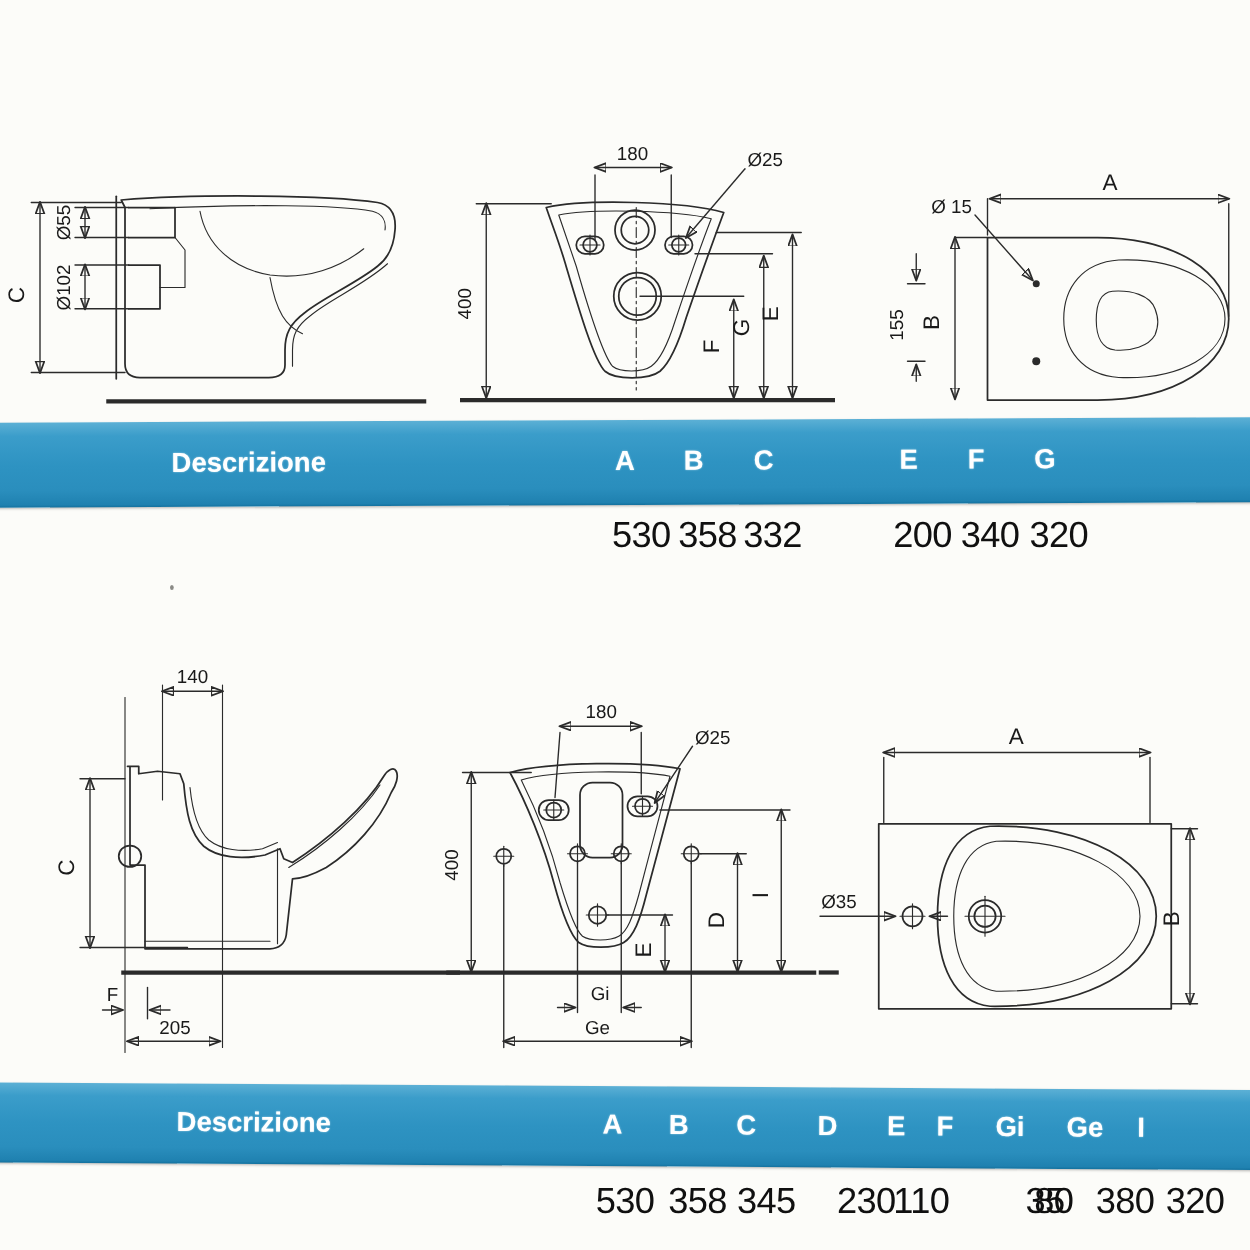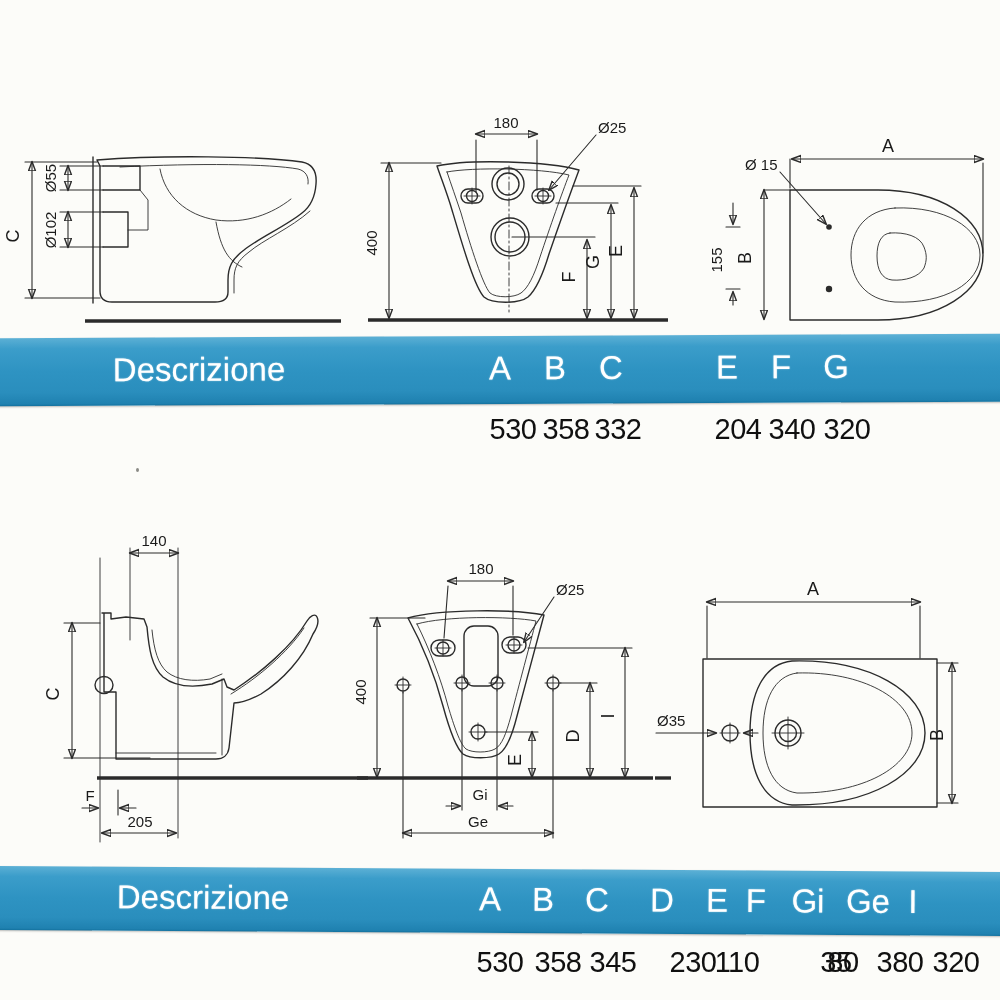--- a/index.html
+++ b/index.html
@@ -14,21 +14,21 @@
   svg.drw .thick{stroke-width:3.4;stroke-linecap:butt;}
   svg.drw .fil{fill:#2b2b2b;stroke:none;}
   svg.drw text{font-family:"Liberation Sans",sans-serif;font-size:15px;fill:#1a1a1a;
        stroke:none;font-weight:400;}
   svg.drw text.big{font-size:18px;}
   
   .band{position:absolute;left:-10px;right:-10px;
        background:linear-gradient(180deg,#5cb0d5 0%,#3b9dca 16%,#2e93c2 50%,#2a8ebd 80%,#1f81b0 97%,#13719e 100%);
        box-shadow:0 1px 2px rgba(0,0,0,.25);}
   .band .cell{position:absolute;top:50%;transform:translate(-50%,-54%);
-       color:#ffffff;font-weight:400;font-size:33px;white-space:nowrap;
+       color:#ffffff;font-weight:700;font-size:22px;white-space:nowrap;
        text-shadow:0 0 1.5px rgba(210,235,245,.8);}
   .row{position:absolute;left:0;right:0;height:40px;}
   .row .cell{position:absolute;top:50%;transform:translate(-50%,-50%);
        color:#101010;font-size:29px;font-weight:400;letter-spacing:-0.5px;white-space:nowrap;}
   .row .rowlabel{position:absolute;top:50%;transform:translateY(-50%);
        color:#0c0c0c;font-size:24px;font-weight:700;white-space:nowrap;}
   .speck{position:absolute;width:3px;height:4px;background:#8a8a86;border-radius:50%;}
 </style>
 </head>
 <body>
@@ -181,21 +181,21 @@
     <span class="cell" style="left:621px;">C</span>
     <span class="cell" style="left:737px;">E</span>
     <span class="cell" style="left:791px;">F</span>
     <span class="cell" style="left:846px;">G</span>
   </div>
 
   <div class="row" style="top:409px;">
     <span class="cell" style="left:513px;">530</span>
     <span class="cell" style="left:566px;">358</span>
     <span class="cell" style="left:618px;">332</span>
-    <span class="cell" style="left:738px;">204</span>
+    <span class="cell" style="left:738px;">200</span>
     <span class="cell" style="left:792px;">340</span>
     <span class="cell" style="left:847px;">320</span>
   </div>
 
   <div class="speck" style="left:136px;top:468px;"></div>
 
   <svg class="drw" style="left:40px;top:530px;" width="330" height="320" viewBox="40 530 330 320">
     <defs>
       <marker id="m4" markerWidth="11" markerHeight="9" refX="9" refY="4" orient="auto-start-reverse" markerUnits="userSpaceOnUse">
         <path d="M0,0.5 L9.5,4 L0,7.5 z" fill="#2b2b2b" stroke="none"></path>

